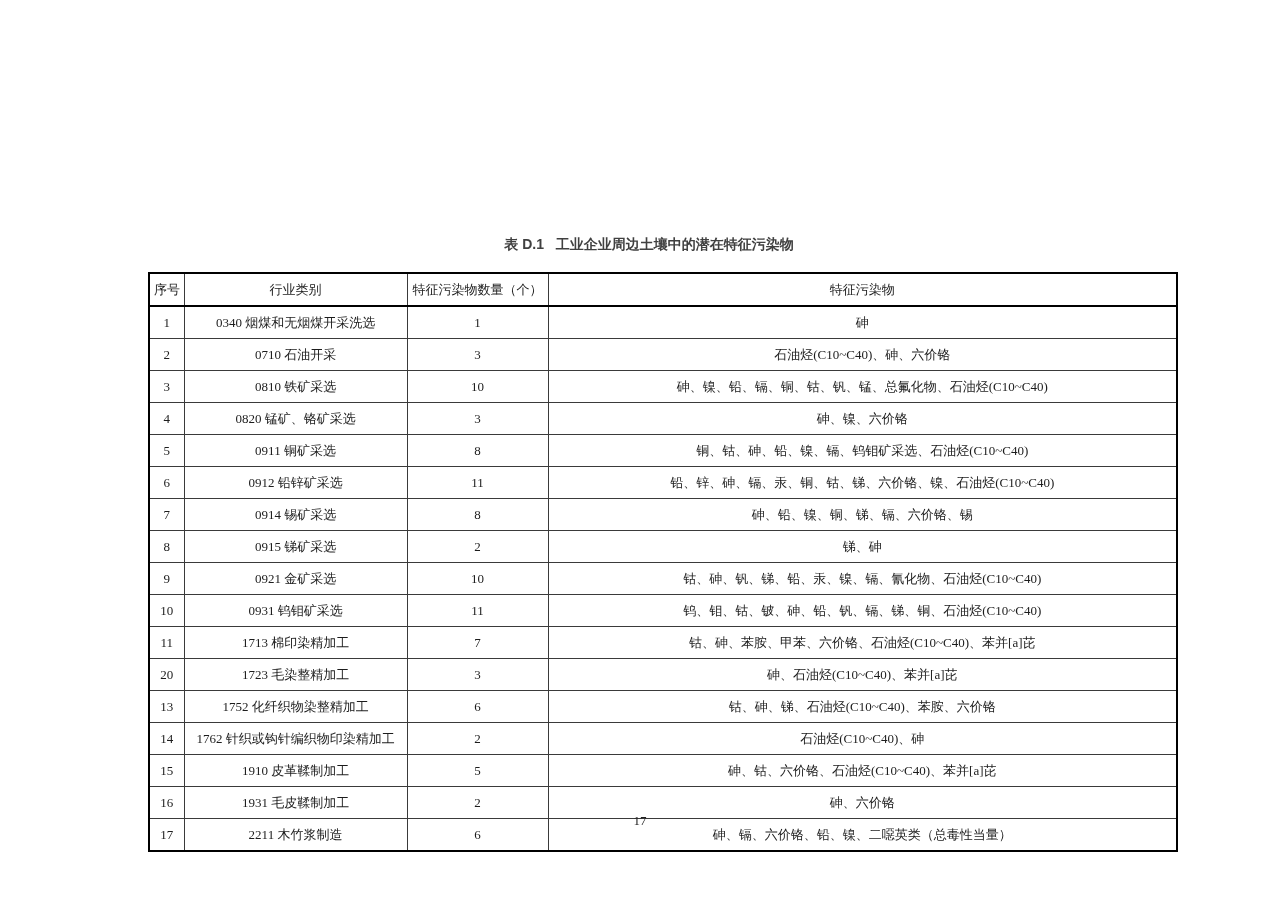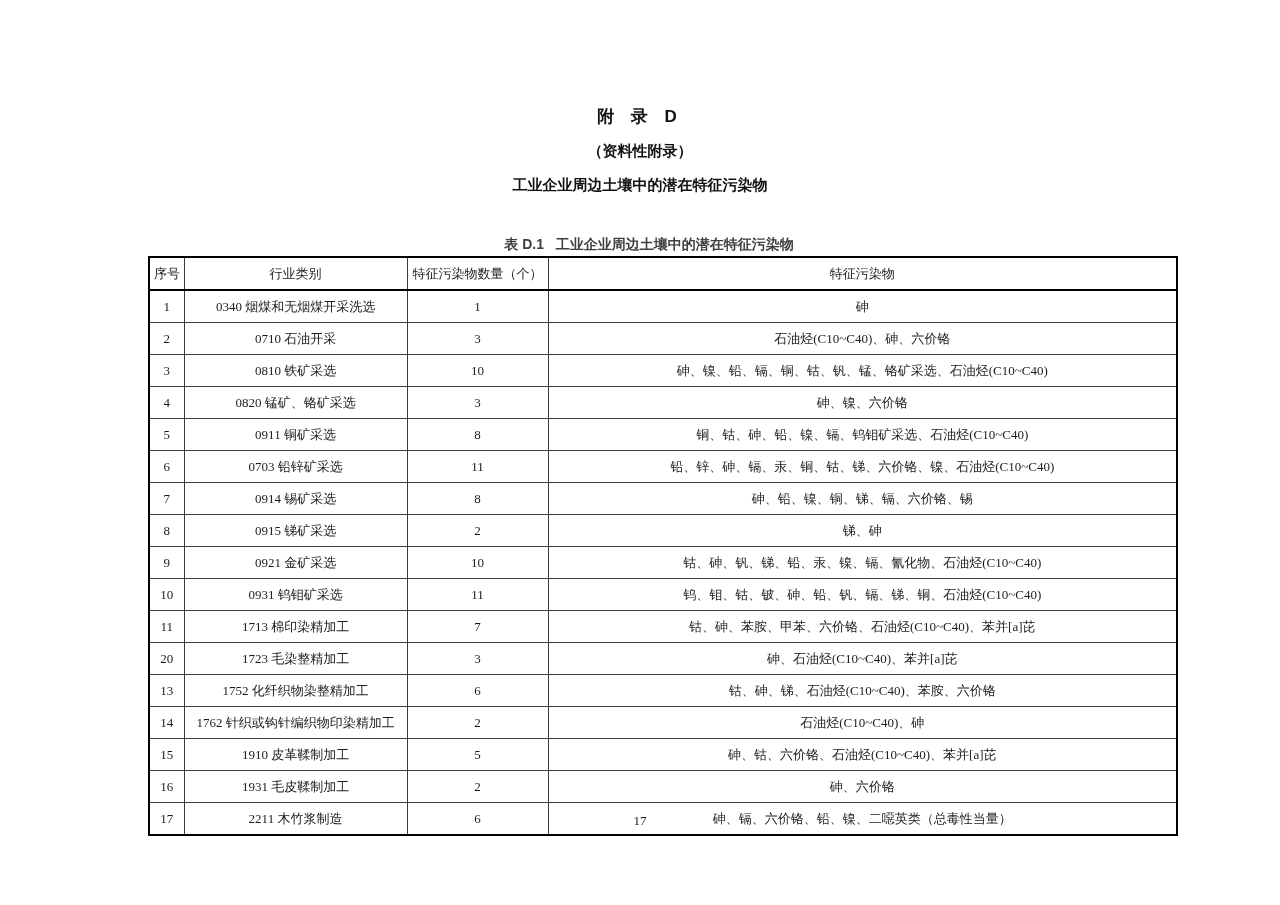--- a/index.html
+++ b/index.html
@@ -55,21 +55,21 @@
     width: 100%;
     text-align: center;
     font-family: "Liberation Sans", sans-serif;
     font-weight: bold;
     font-size: 14px;
     color: #404040;
     white-space: pre;
   }
   .pollutants-table {
     position: absolute;
-    top: 256px;
+    top: 272px;
     left: 148px;
     width: 1028px;
     height: 530px;
     border-collapse: collapse;
     table-layout: fixed;
     font-size: 13px;
     color: #1c1c1c;
   }
   .pollutants-table col.c-index   { width: 35px;  }
   .pollutants-table col.c-industry{ width: 223px; }
@@ -104,25 +104,20 @@
     text-align: center;
     font-size: 13px;
     color: #222;
   }
 </style>
 </head>
 <body>
 
 <div class="doc-page">
 
-  <div class="title-block">
-    <div class="appendix-title">附 录 D</div>
-    <div class="appendix-subtitle">（资料性附录）</div>
-    <div class="appendix-heading">工业企业周边土壤中的潜在特征污染物</div>
-  </div>
 
   <div class="table-caption">表 D.1   工业企业周边土壤中的潜在特征污染物</div>
 
   <table class="pollutants-table">
     <colgroup>
       <col class="c-index">
       <col class="c-industry">
       <col class="c-count">
       <col class="c-poll">
     </colgroup>
@@ -144,37 +139,37 @@
         <tr>
           <td>2</td>
           <td>0710 石油开采</td>
           <td>3</td>
           <td>石油烃(C10~C40)、砷、六价铬</td>
         </tr>
         <tr>
           <td>3</td>
           <td>0810 铁矿采选</td>
           <td>10</td>
-          <td>砷、镍、铅、镉、铜、钴、钒、锰、铬矿采选、石油烃(C10~C40)</td>
+          <td>砷、镍、铅、镉、铜、钴、钒、锰、总氟化物、石油烃(C10~C40)</td>
         </tr>
         <tr>
           <td>4</td>
           <td>0820 锰矿、铬矿采选</td>
           <td>3</td>
           <td>砷、镍、六价铬</td>
         </tr>
         <tr>
           <td>5</td>
           <td>0911 铜矿采选</td>
           <td>8</td>
           <td>铜、钴、砷、铅、镍、镉、钨钼矿采选、石油烃(C10~C40)</td>
         </tr>
         <tr>
           <td>6</td>
-          <td>0703 铅锌矿采选</td>
+          <td>0912 铅锌矿采选</td>
           <td>11</td>
           <td>铅、锌、砷、镉、汞、铜、钴、锑、六价铬、镍、石油烃(C10~C40)</td>
         </tr>
         <tr>
           <td>7</td>
           <td>0914 锡矿采选</td>
           <td>8</td>
           <td>砷、铅、镍、铜、锑、镉、六价铬、锡</td>
         </tr>
         <tr>

